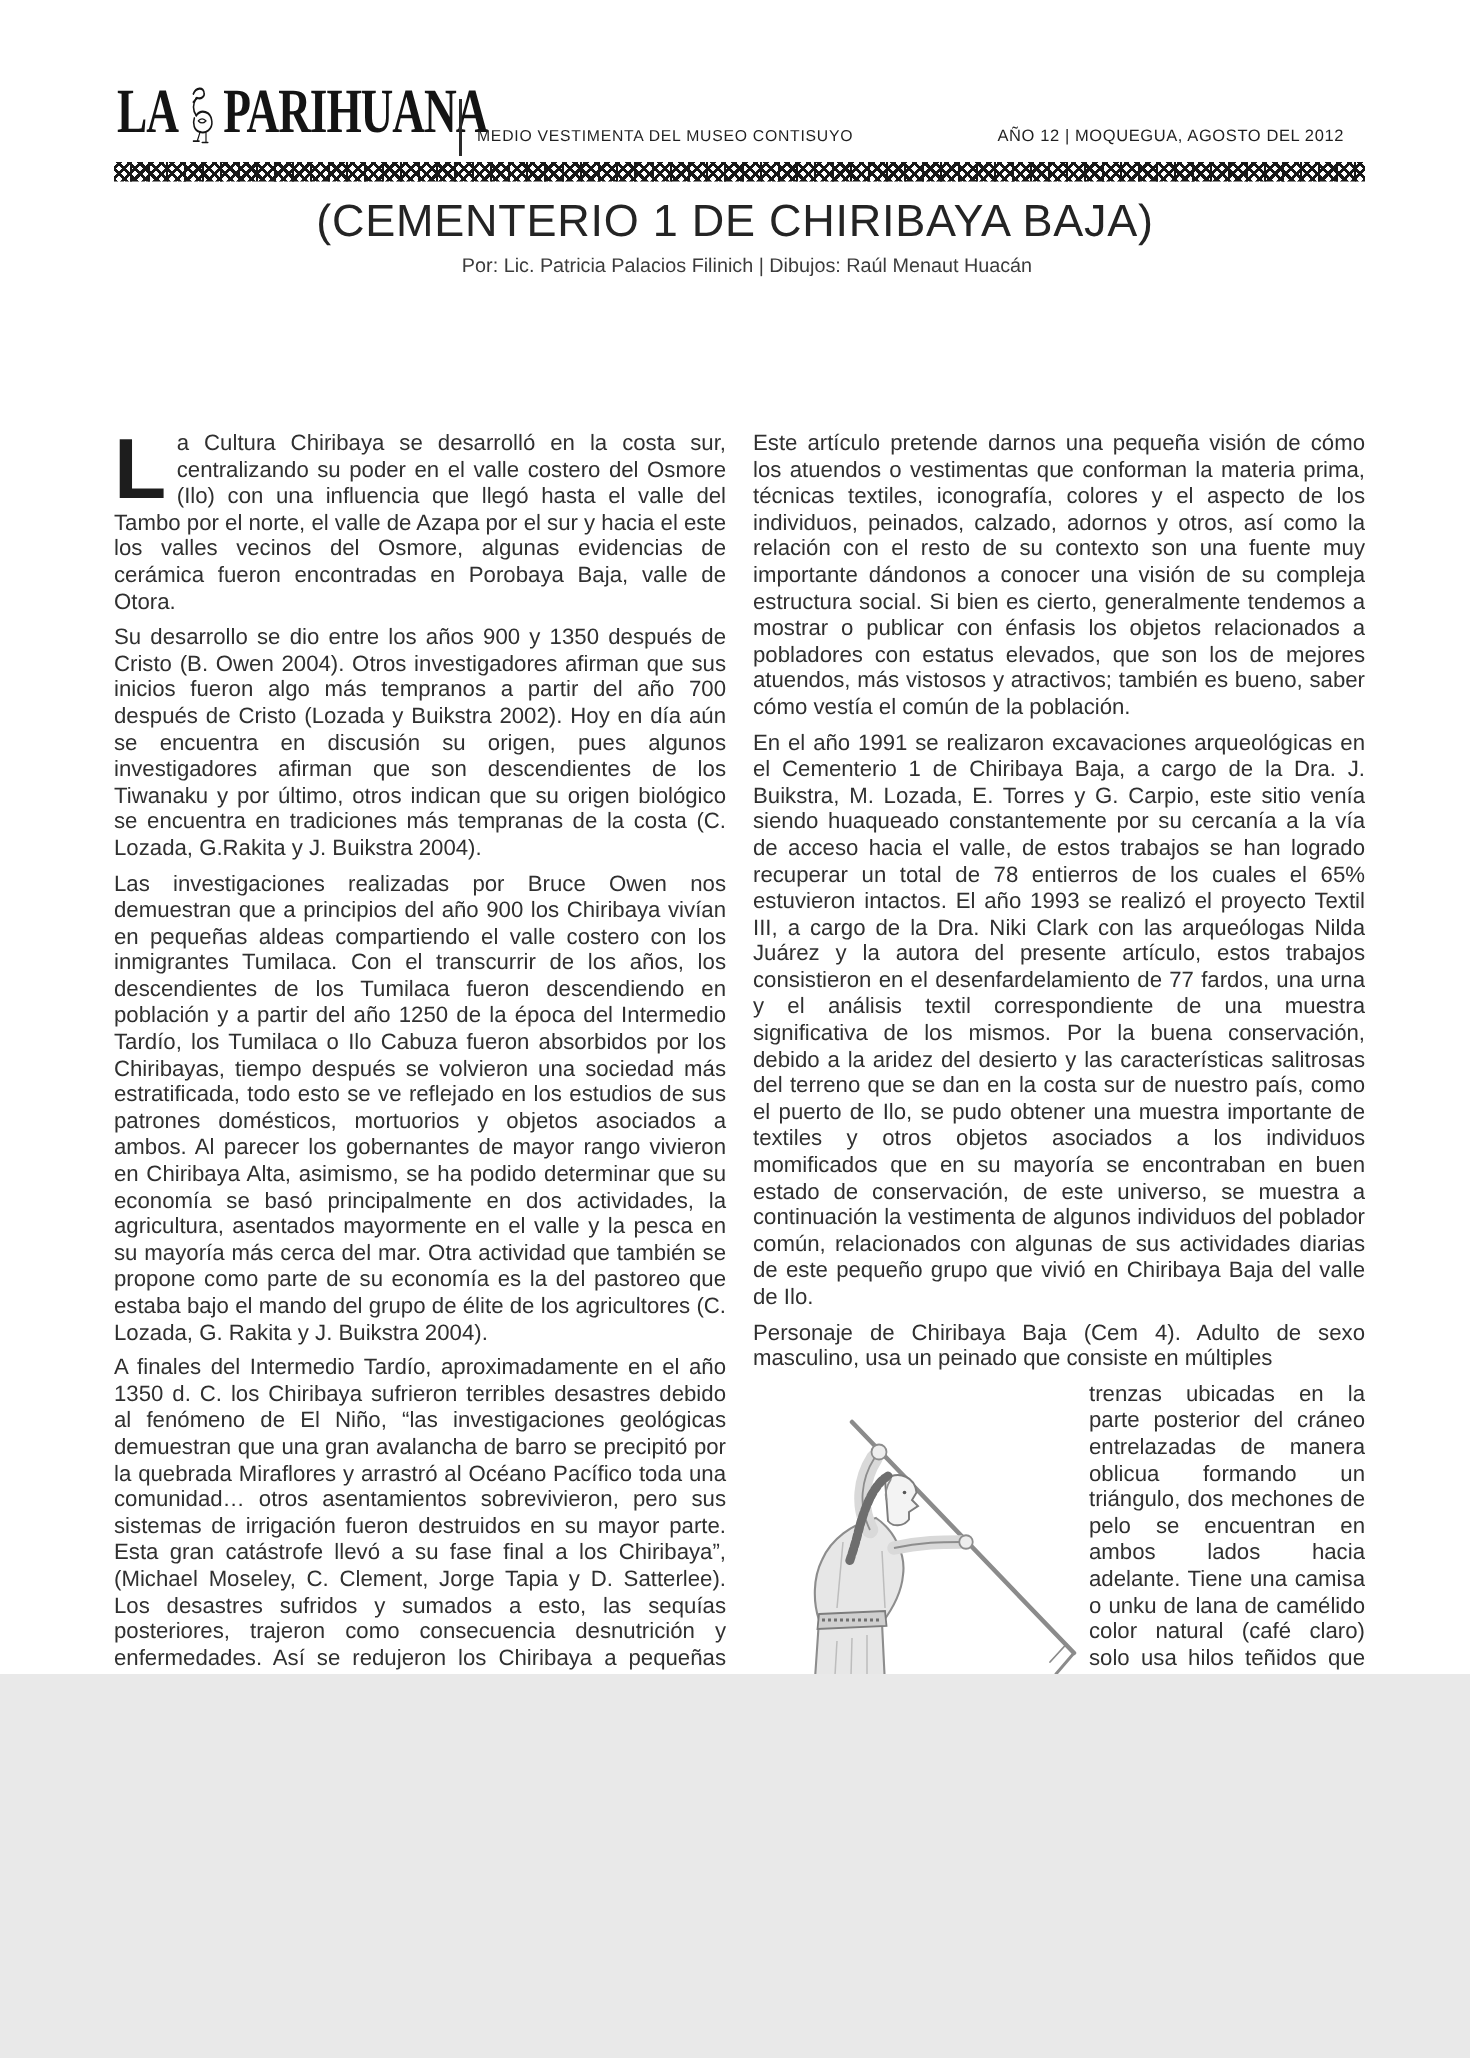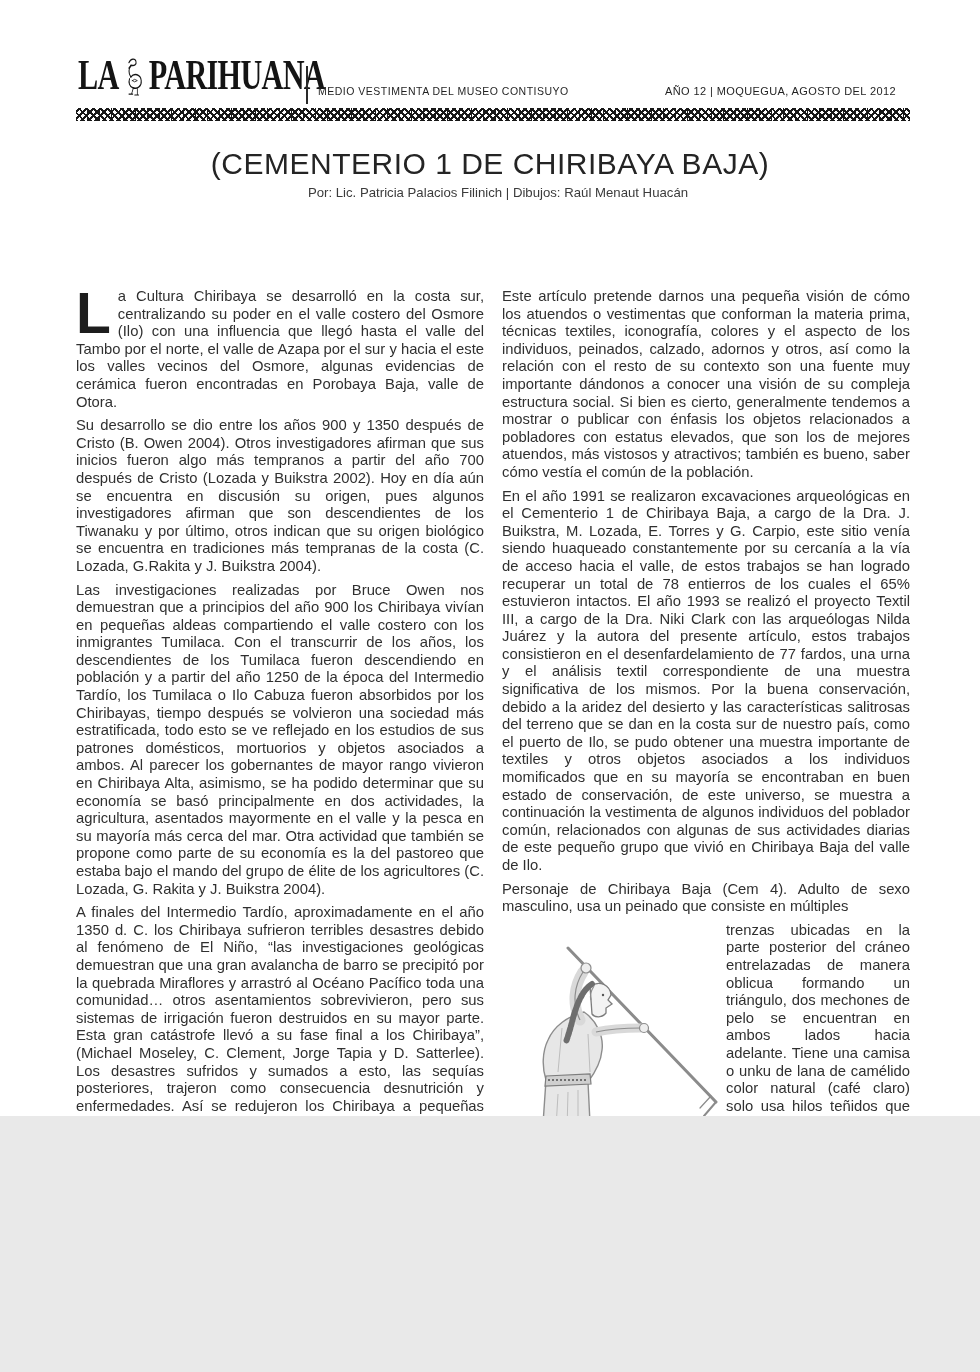--- a/index.html
+++ b/index.html
@@ -38,21 +38,21 @@
   .deco-top{top:108px;}
   .deco-bottom{top:1284px;}
 
   
   .title-block{position:absolute;top:130px;left:0;width:100%;text-align:center;}
   .article-title{
     margin:0;font-weight:400;font-size:45px;line-height:1.03;color:#242424;
     letter-spacing:.5px;font-family:"Liberation Sans",sans-serif;
   }
   .article-subtitle{
-    margin:18px 0 0 0;font-weight:400;font-size:30px;line-height:1.05;color:#242424;
+    margin:2px 0 0 0;font-weight:400;font-size:30px;line-height:1.05;color:#242424;
     letter-spacing:.5px;
   }
   .byline{margin-top:5px;font-size:13.2px;color:#3b3b3b;margin-left:16px;}
 
   
   .columns{
     position:absolute;top:288px;left:76px;width:834px;height:1000px;
     display:flex;gap:18px;overflow:hidden;
   }
   .col{width:408px;flex:0 0 408px;text-align:justify;font-size:14.8px;line-height:17.6px;color:#303030;}

